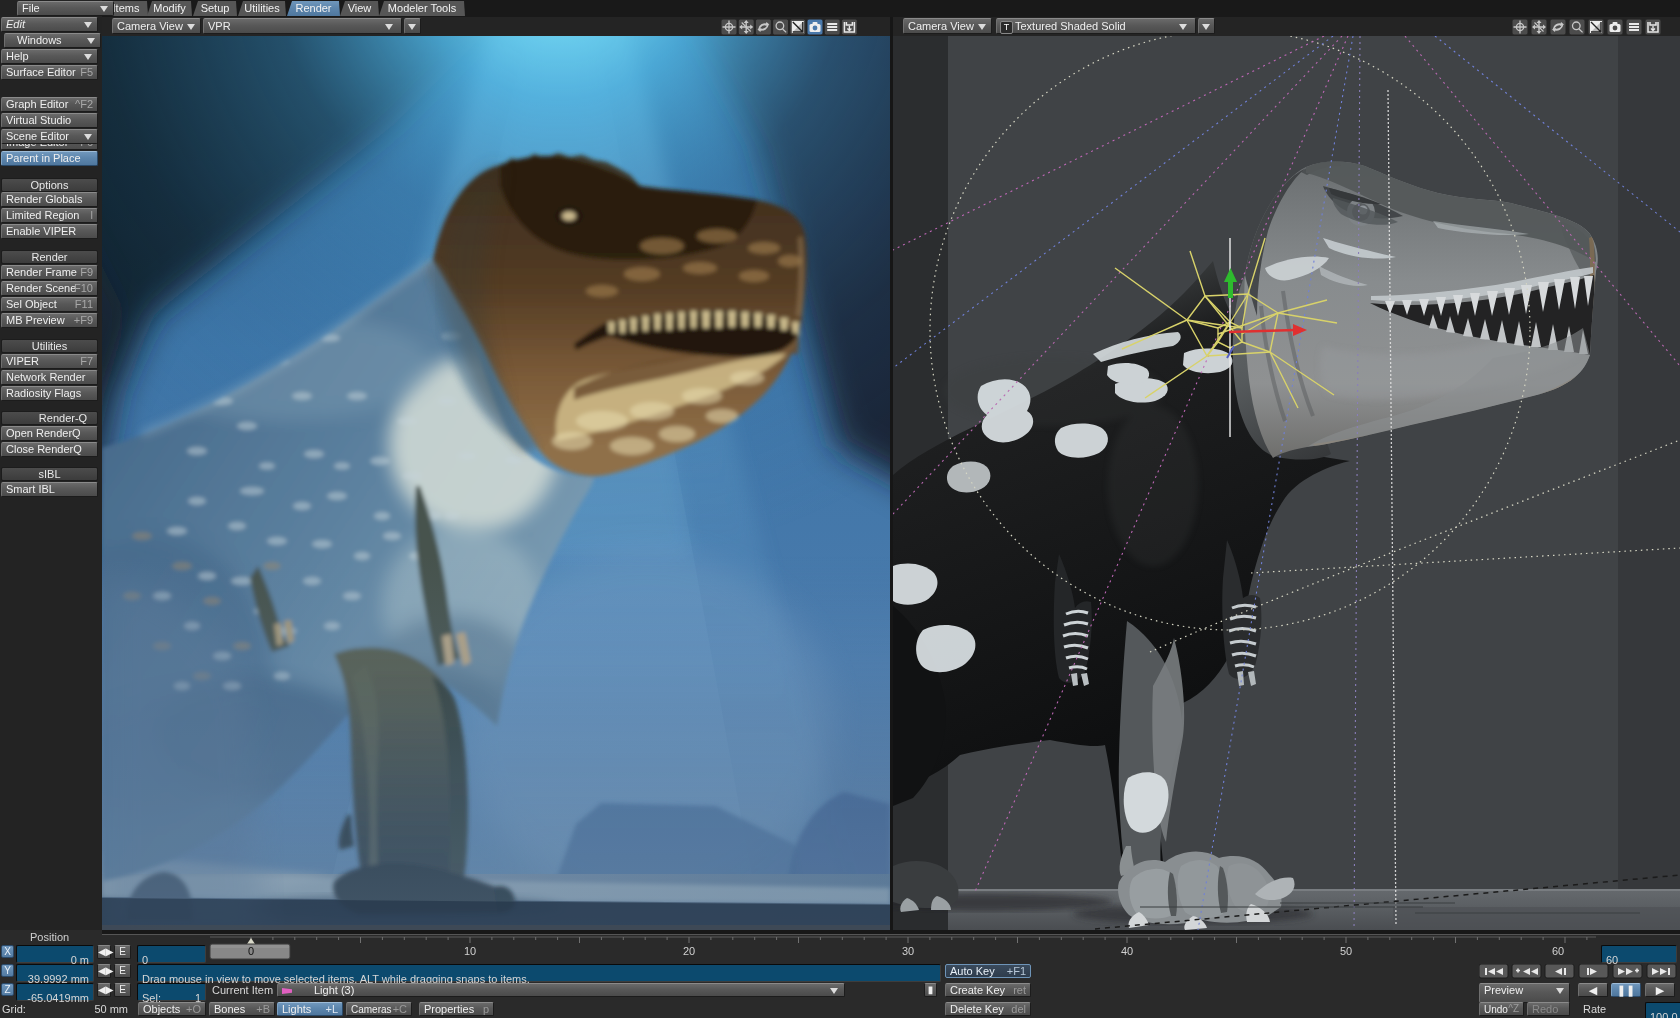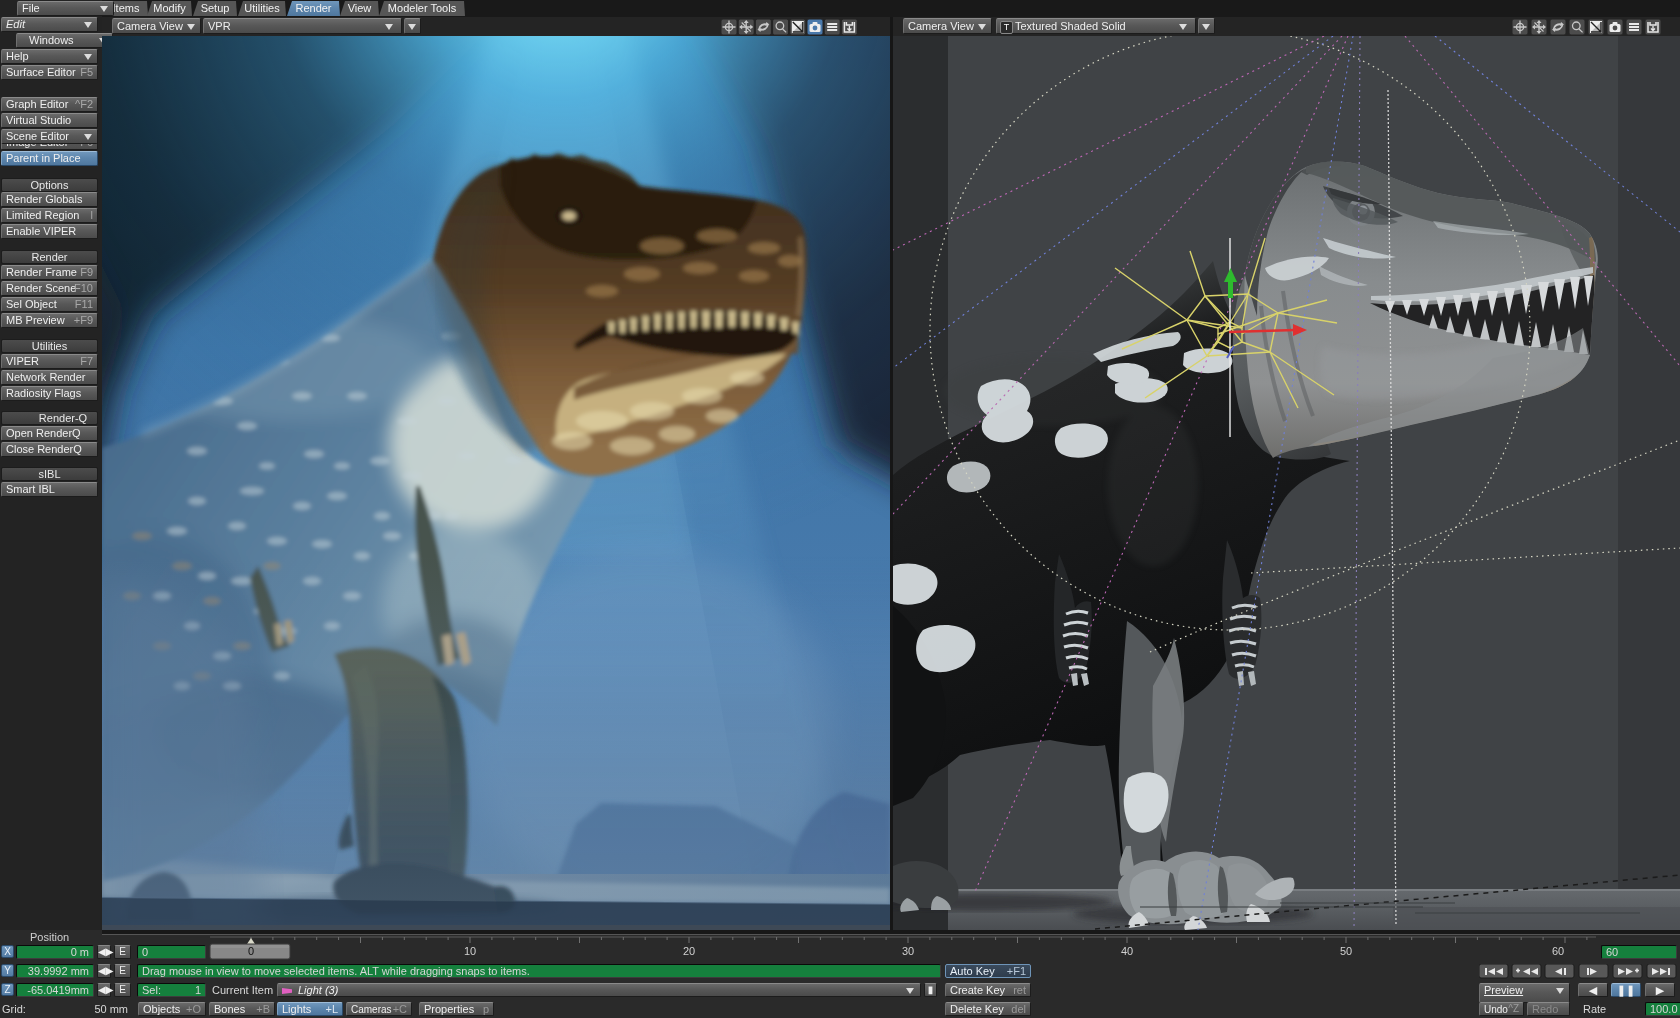--- a/index.html
+++ b/index.html
@@ -11,23 +11,23 @@
     border:1px solid #1c1c1c;border-top-color:#8a8a8a;border-left-color:#6f6f6f;
     border-radius:2px;color:#efefef;font-size:11px;line-height:13px;
     padding:0 4px;white-space:nowrap;}
   .btn .sc{position:absolute;right:4px;color:#a8a8a8;}
   .btn .arr{position:absolute;right:5px;top:4px;width:0;height:0;
     border-left:4px solid transparent;border-right:4px solid transparent;border-top:6px solid #dcdcdc;}
   .hdr{position:absolute;box-sizing:border-box;height:14px;background:linear-gradient(#4c4c4c,#3c3c3c);
     border:1px solid #1c1c1c;border-radius:2px;color:#e8e8e8;font-size:11px;line-height:12px;text-align:center;}
   .blue{background:linear-gradient(#7097bc,#5d86ad 45%,#4f779e)!important;border-color:#2a4a6a!important;
     border-top-color:#9dbcd8!important;border-left-color:#7da2c4!important;}
-  .sunk{position:absolute;box-sizing:border-box;background:#15803d;border:1px solid #0a0a0a;
+  .sunk{position:absolute;box-sizing:border-box;background:#0c4a6e;border:1px solid #0a0a0a;
     border-bottom-color:#3d3d3d;border-right-color:#3d3d3d;border-radius:2px;
-    color:#d6d6d6;font-size:11px;line-height:13px;padding:0 4px;white-space:nowrap;}
+    color:#d6d6d6;font-size:11px;line-height:13px;padding:8px 4px;white-space:nowrap;}
   .tab{position:absolute;top:1px;height:15px;background:#565656;color:#f2f2f2;
     font-size:11px;line-height:14px;text-align:center;
     clip-path:polygon(5px 0,calc(100% - 1px) 0,100% 100%,0 100%);}
   .xyz{position:absolute;width:13px;height:13px;box-sizing:border-box;
     background:linear-gradient(#6f96bb,#527ba3);border:1px solid #2a4a6a;border-radius:2px;
     color:#eaf2fa;font-size:10px;line-height:11px;text-align:center;}
   .ebtn{position:absolute;box-sizing:border-box;height:14px;
     background:linear-gradient(#686868,#4d4d4d);border:1px solid #1c1c1c;border-top-color:#888;
     border-radius:2px;color:#efefef;font-size:10px;line-height:12px;text-align:center;}
 </style>
@@ -55,21 +55,21 @@
   Textured Shaded Solid<span class="arr" style="top:5px;right:8px;"></span></div>
 <div class="btn" style="left:1198px;top:18px;width:17px;height:16px;">
     <span class="arr" style="top:5px;right:4px;"></span>
   </div>
 <div id="icons-left" class="abs" style="left:721px;top:19px;"></div>
 <div id="icons-right" class="abs" style="left:1512px;top:19px;"></div>
 
 <div class="abs" style="left:0;top:0;width:102px;height:1018px;background:#232323;"></div>
 <div class="btn" style="left:1px;top:1px;width:97px;margin-left:16px;">File<span class="arr"></span></div>
 <div class="btn" style="left:1px;top:17px;width:97px;font-style:italic;">Edit<span class="arr"></span></div>
-<div class="btn" style="left:16px;top:33px;width:97px;padding-left:12px;">Windows<span class="arr"></span></div>
+<div class="btn" style="left:4px;top:33px;width:97px;padding-left:12px;">Windows<span class="arr"></span></div>
 <div class="btn" style="left:1px;top:49px;width:97px;">Help<span class="arr"></span></div>
 <div class="btn" style="left:1px;top:65px;width:97px;">Surface Editor<span class="sc">F5</span></div>
 <div class="btn" style="left:1px;top:91px;width:97px;margin-top:44px;">Image Editor<span class="sc">F6</span></div>
 <div class="btn" style="left:1px;top:97px;width:97px;">Graph Editor<span class="sc">^F2</span></div>
 <div class="btn" style="left:1px;top:113px;width:97px;">Virtual Studio</div>
 <div class="btn" style="left:1px;top:129px;width:97px;">Scene Editor<span class="arr"></span></div>
 <div class="btn blue" style="left:1px;top:151px;width:97px;">Parent in Place</div>
 <div class="hdr" style="left:1px;top:178px;width:97px;">Options</div>
 <div class="btn" style="left:1px;top:192px;width:97px;">Render Globals</div>
 <div class="btn" style="left:1px;top:208px;width:97px;">Limited Region<span class="sc">l</span></div>
@@ -571,39 +571,39 @@
 <div class="ebtn" style="left:97px;top:964px;width:14px;">◀▶</div>
 <div class="ebtn" style="left:114px;top:964px;width:17px;">E</div>
 <div class="sunk" style="left:137px;top:964px;width:804px;height:14px;">Drag mouse in view to move selected items. ALT while dragging snaps to items.</div>
 
 <div class="xyz" style="left:1px;top:983px;">Z</div>
 <div class="sunk" style="left:16px;top:983px;width:78px;height:14px;text-align:right;">-65.0419mm</div>
 <div class="ebtn" style="left:97px;top:983px;width:14px;">◀▶</div>
 <div class="ebtn" style="left:114px;top:983px;width:17px;">E</div>
 <div class="sunk" style="left:137px;top:983px;width:69px;height:14px;">Sel:<span style="position:absolute;right:4px;">1</span></div>
 <div class="abs" style="left:212px;top:984px;color:#d8d8d8;font-size:11px;">Current Item</div>
-<div class="btn" style="left:277px;top:983px;width:644px;height:14px;line-height:12px;padding-left:20px;font-style:italic;">
+<div class="btn" style="left:277px;top:983px;width:568px;height:14px;line-height:12px;padding-left:36px;">
   <span style="position:absolute;left:4px;top:4px;width:10px;height:6px;background:#e060c0;clip-path:polygon(0 0,100% 20%,100% 80%,0 100%);"></span>
   Light (3)<span class="arr" style="top:4px;right:6px;"></span></div>
 <div class="ebtn" style="left:924px;top:983px;width:13px;">▮</div>
 
 <div class="abs" style="left:2px;top:1003px;color:#d8d8d8;font-size:11px;">Grid:</div>
 <div class="abs" style="left:60px;top:1003px;width:68px;color:#d8d8d8;font-size:11px;text-align:right;">50 mm</div>
 <div class="btn" style="left:138px;top:1002px;width:68px;height:14px;line-height:12px;">Objects<span class="sc" style="color:#9a9a9a;">+O</span></div>
 <div class="btn" style="left:209px;top:1002px;width:66px;height:14px;line-height:12px;">Bones<span class="sc" style="color:#9a9a9a;">+B</span></div>
 <div class="btn blue" style="left:277px;top:1002px;width:66px;height:14px;line-height:12px;">Lights<span class="sc" style="color:#dfe8f2;">+L</span></div>
 <div class="btn" style="left:346px;top:1002px;width:66px;height:14px;line-height:12px;"><span style="font-size:10px;">Cameras</span><span class="sc" style="color:#9a9a9a;">+C</span></div>
 <div class="btn" style="left:419px;top:1002px;width:75px;height:14px;line-height:12px;">Properties<span class="sc" style="color:#9a9a9a;">p</span></div>
 
 <div class="btn" style="left:945px;top:964px;width:86px;height:14px;line-height:12px;background:linear-gradient(#3a4a5c,#2e3c4c);border-color:#6e94b8;color:#e8f0f8;">Auto Key<span class="sc" style="color:#b8c8d8;">+F1</span></div>
 <div class="btn" style="left:945px;top:983px;width:86px;height:14px;line-height:12px;">Create Key<span class="sc" style="color:#9a9a9a;">ret</span></div>
 <div class="btn" style="left:945px;top:1002px;width:86px;height:14px;line-height:12px;">Delete Key<span class="sc" style="color:#9a9a9a;">del</span></div>
 
 <div id="transport" class="abs" style="left:1479px;top:964px;"></div>
-<div class="btn" style="left:1479px;top:983px;width:91px;height:20px;line-height:12px;text-decoration:underline;">Preview<span class="arr" style="top:4px;"></span></div>
+<div class="btn" style="left:1479px;top:983px;width:91px;height:20px;line-height:12px;">Preview<span class="arr" style="top:4px;"></span></div>
 <div class="btn" style="left:1578px;top:983px;width:30px;height:14px;line-height:12px;text-align:center;padding:0;">◀</div>
 <div class="btn blue" style="left:1611px;top:983px;width:30px;height:14px;line-height:12px;text-align:center;padding:0;">❚❚</div>
 <div class="btn" style="left:1645px;top:983px;width:30px;height:14px;line-height:12px;text-align:center;padding:0;">▶</div>
 <div class="btn" style="left:1479px;top:1002px;width:45px;height:14px;line-height:12px;"><span style="font-size:10px;">Undo</span><span class="sc" style="color:#9a9a9a;font-size:10px;">^Z</span></div>
 <div class="btn" style="left:1527px;top:1002px;width:43px;height:14px;line-height:12px;color:#8a8a8a;">Redo</div>
 <div class="abs" style="left:1583px;top:1003px;color:#d8d8d8;font-size:11px;">Rate</div>
 <div class="sunk" style="left:1645px;top:1002px;width:63px;height:14px;">100.0 %</div>
 
 <svg class="abs" style="left:206px;top:936px;" width="1394" height="24" viewBox="0 0 1394 24">
   <g stroke="#5a5a5a" stroke-width="1">

